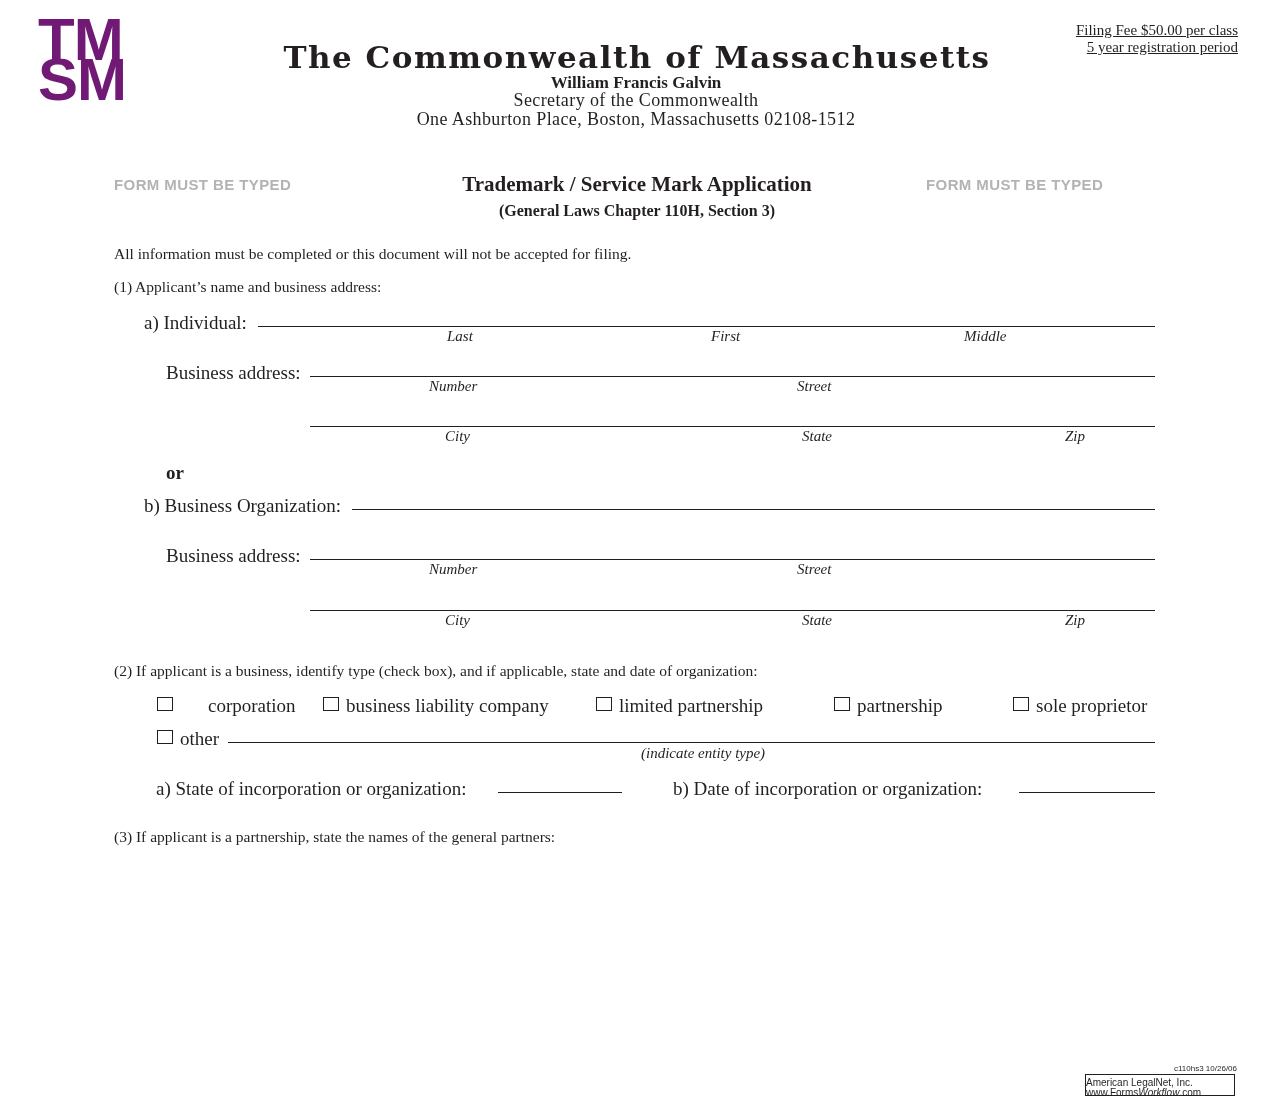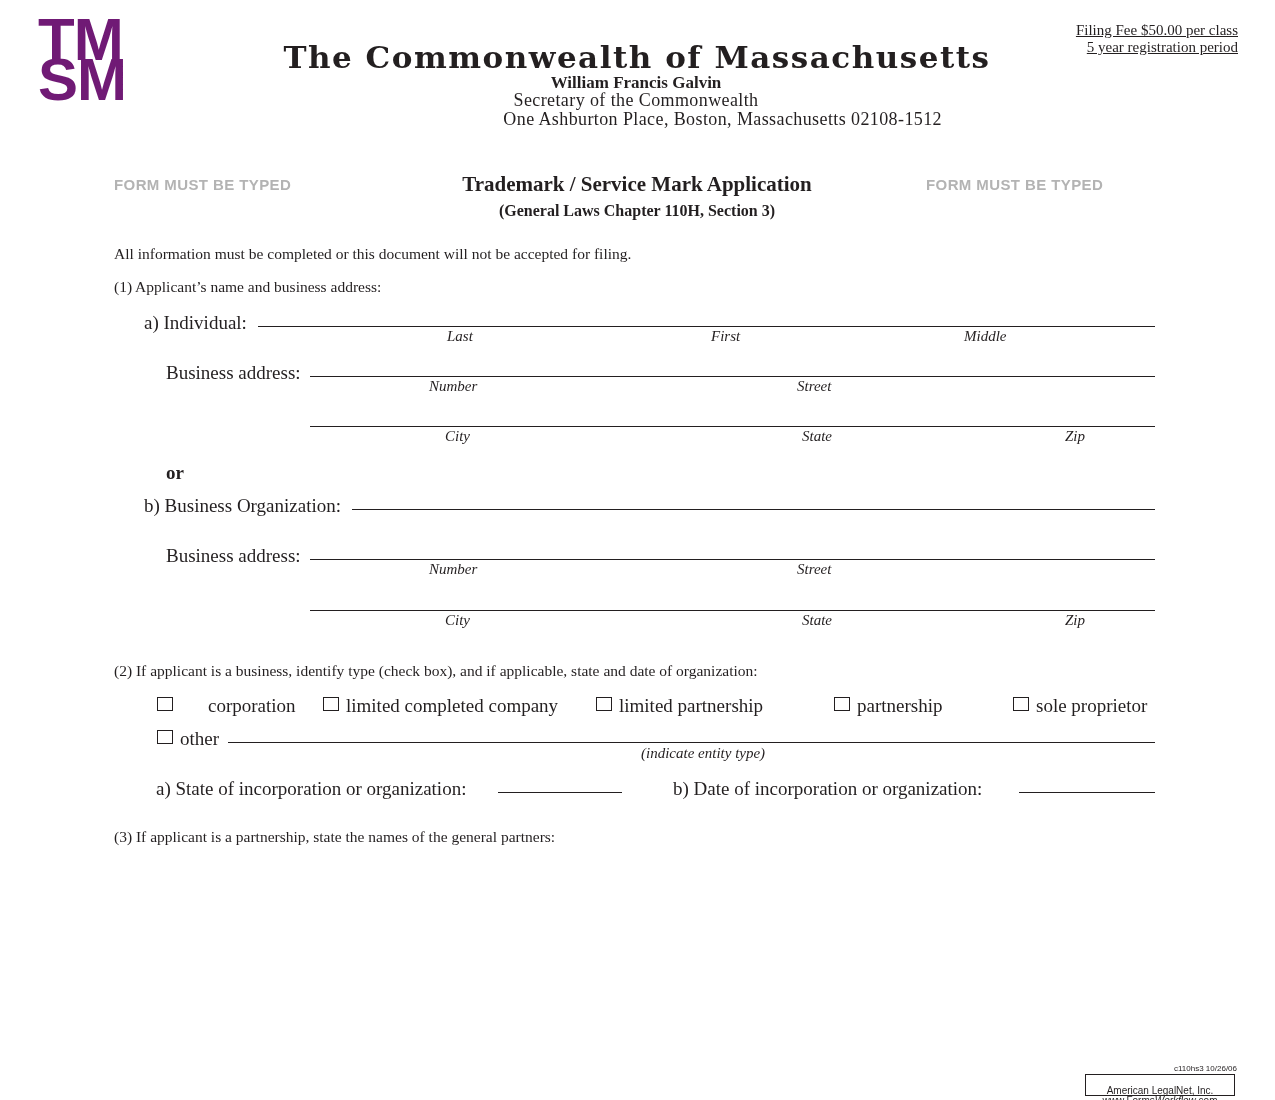--- a/index.html
+++ b/index.html
@@ -5,34 +5,34 @@
   html, body { margin: 0; padding: 0; background: #ffffff; }
   body { width: 1275px; height: 1100px; position: relative; overflow: hidden; color: #231f20;
          font-family: "Liberation Serif", "DejaVu Serif", serif; }
   .abs { position: absolute; white-space: nowrap; }
   .logo { left: 38px; top: 20px; font-family: Liberation Sans, sans-serif; font-weight: bold;
           font-size: 60px; line-height: 40px; letter-spacing: -1px; color: #701a75; }
   .masthead { left: 262px; top: 40px; width: 750px; text-align: center; font-family: "DejaVu Serif", serif;
               font-weight: bold; font-size: 31px; letter-spacing: 1.5px; transform: scaleY(0.95); }
   .official { left: 330px; top: 73px; width: 612px; text-align: center; font-weight: bold; font-size: 17px; }
   .office { left: 330px; top: 90px; width: 612px; text-align: center; font-size: 18px; letter-spacing: 0.4px; }
-  .address { left: 330px; top: 109px; width: 612px; text-align: right; font-size: 18px; letter-spacing: 0.4px; }
+  .address { left: 330px; top: 109px; width: 612px; text-align: center; font-size: 18px; letter-spacing: 0.4px; }
   .fee { right: 37px; top: 22px; text-align: right; font-size: 15px; line-height: 17px; text-decoration: underline; }
   .typed { top: 176px; font-family: "Liberation Sans", "DejaVu Sans", sans-serif; font-weight: bold; font-size: 15px;
            color: #b3b3b3; letter-spacing: 0.4px; }
   .title { left: 360px; top: 172px; width: 554px; text-align: center; font-weight: bold; font-size: 21px; }
   .subtitle { left: 360px; top: 202px; width: 554px; text-align: center; font-weight: bold; font-size: 16px; }
   .txt { font-size: 15.5px; }
   .lbl { font-size: 19px; }
   .it { font-style: italic; font-size: 15px; }
   .line { position: absolute; border-bottom: 1px solid #231f20; height: 0; }
   .cb { position: absolute; width: 14px; height: 12px; border: 1px solid #231f20; background: #fff; cursor: pointer; }
   .footer-code { right: 38px; top: 1064px; font-family: "Liberation Sans", sans-serif; font-size: 8px; }
   .footer-box { left: 1085px; top: 1074px; width: 150px; height: 22px; border: 1px solid #231f20;
-                font-family: "Liberation Sans", sans-serif; font-size: 10px; line-height: 10px; text-align: center; padding-top: 11px; box-sizing: border-box; }
+                font-family: "Liberation Sans", sans-serif; font-size: 10px; line-height: 10px; padding-top: 3px; box-sizing: border-box; }
   .footer-box i { font-style: italic; }
 </style>
 </head>
 <body>
 
 <div class="abs logo">
   <div>TM</div>
   <div>SM</div>
 </div>
 <div class="abs masthead">The Commonwealth of Massachusetts</div>
@@ -80,21 +80,21 @@
 <div class="line" style="left:310px; top:610px; width:845px;"></div>
 <div class="abs it" style="left:445px; top:612px;">City</div>
 <div class="abs it" style="left:802px; top:612px;">State</div>
 <div class="abs it" style="left:1065px; top:612px;">Zip</div>
 
 <div class="abs txt" style="left:114px; top:662px;">(2) If applicant is a business, identify type (check box), and if applicable, state and date of organization:</div>
 
 <div class="cb" style="left:157px; top:697px;"></div>
 <div class="abs lbl" style="left:180px; top:695px;margin-left:28px;">corporation</div>
 <div class="cb" style="left:323px; top:697px;"></div>
-<div class="abs lbl" style="left:346px; top:695px;">limited completed company</div>
+<div class="abs lbl" style="left:346px; top:695px;">business liability company</div>
 <div class="cb" style="left:596px; top:697px;"></div>
 <div class="abs lbl" style="left:619px; top:695px;">limited partnership</div>
 <div class="cb" style="left:834px; top:697px;"></div>
 <div class="abs lbl" style="left:857px; top:695px;">partnership</div>
 <div class="cb" style="left:1013px; top:697px;"></div>
 <div class="abs lbl" style="left:1036px; top:695px;">sole proprietor</div>
 
 <div class="cb" style="left:157px; top:730px;"></div>
 <div class="abs lbl" style="left:180px; top:728px;">other</div>
 <div class="line" style="left:228px; top:742px; width:927px;"></div>

